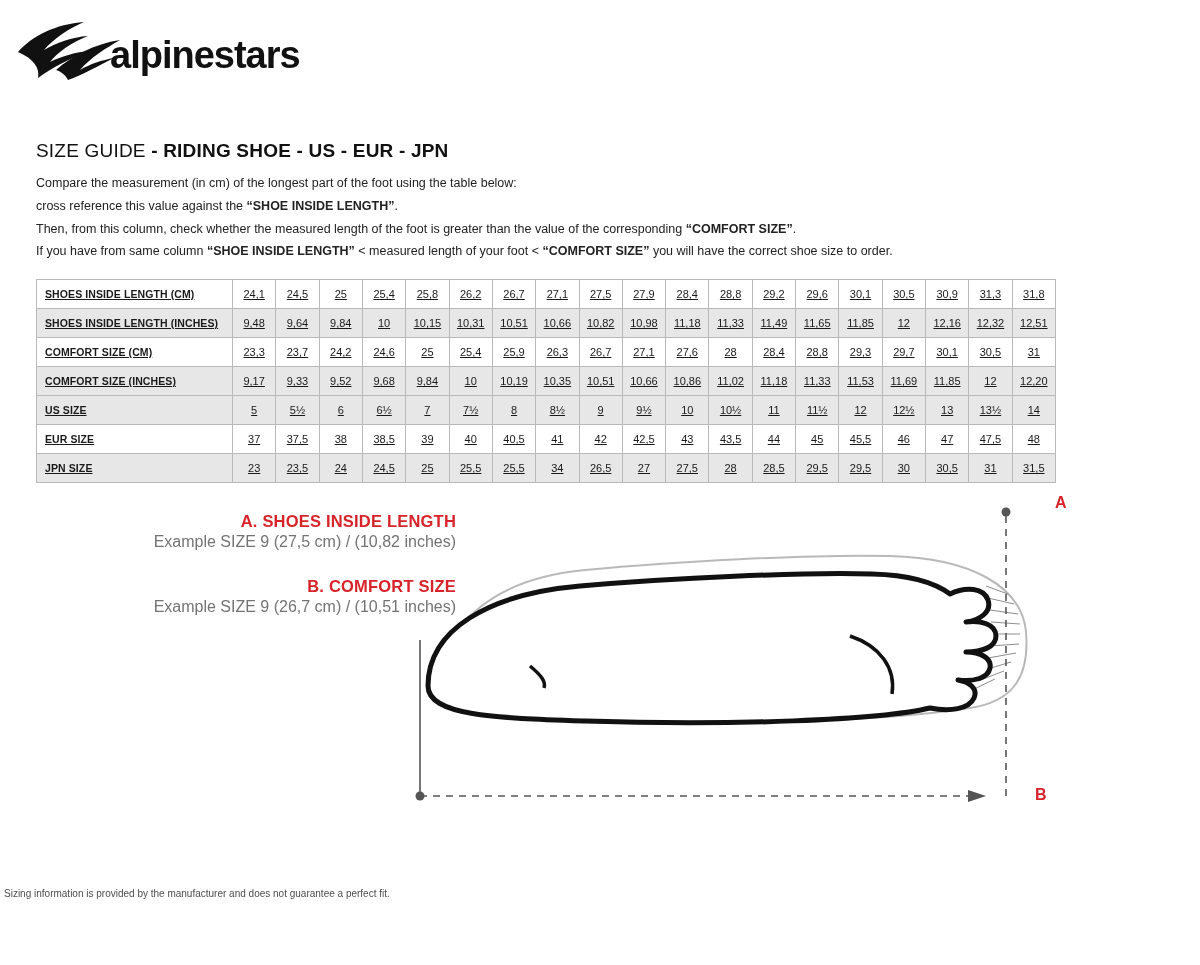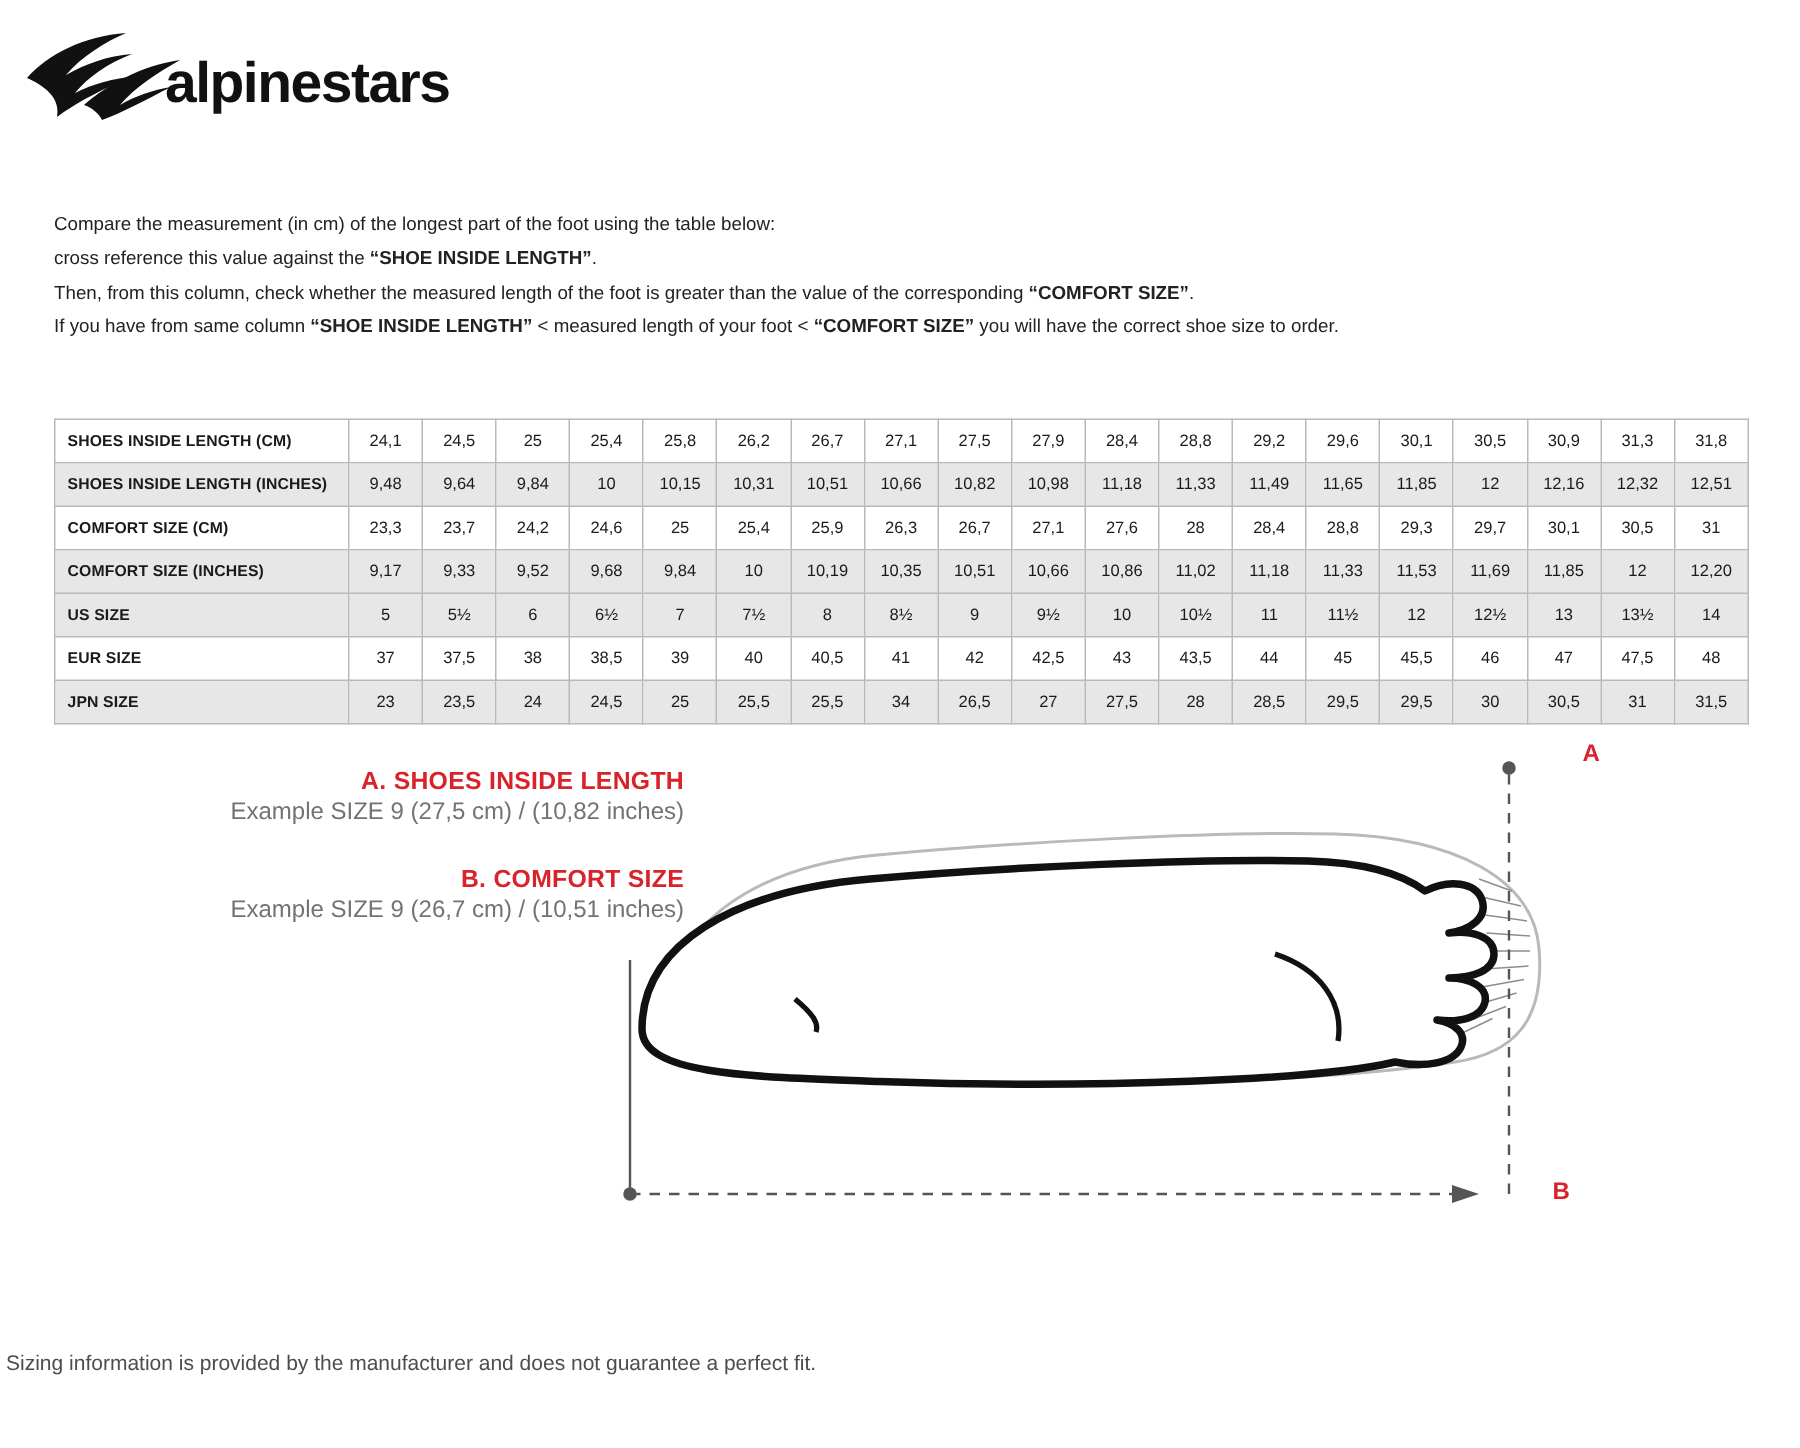--- a/index.html
+++ b/index.html
@@ -59,22 +59,23 @@
 
   
   .table-wrap {
     position: absolute;
     left: 36px;
     top: 279px;
     width: 1130px;
   }
   table.size-table {
     border-collapse: collapse;
-    width: 1130px;
+    width: 1020px;
     table-layout: fixed;
+    text-decoration: underline;
   }
   table.size-table td, table.size-table th {
     border: 1px solid #b9b9b9;
     height: 28px;
     font-size: 11px;
     text-align: center;
     color: #1a1a1a;
     padding: 0 1px;
     overflow: hidden;
     white-space: nowrap;
@@ -130,22 +131,22 @@
   .marker-b { left: 625px; top: 296px; }
 
   
   .footer {
     position: absolute;
     left: 4px;
     top: 884px;
     width: 900px;
   }
   .footer p {
-    margin: 16px 0 6px 0;
-    font-size: 14px;
+    margin: 4px 0 6px 0;
+    font-size: 10px;
     color: #4d4d4d;
   }
 </style>
 </head>
 <body>
 
 <div class="page">
 
   <div class="logo-area">
     <svg class="logo-svg" width="300" height="70" viewBox="0 0 300 70">
@@ -154,20 +155,24 @@
         <path d="M8 40 C 22 24, 46 12, 74 10 C 60 16, 44 26, 34 38 C 46 31, 62 25, 78 24 C 62 30, 48 40, 40 50 C 52 44, 66 40, 80 39 C 60 46, 40 57, 28 66 C 30 56, 24 47, 8 40 Z"></path>
         <path d="M46 58 C 62 44, 84 32, 110 28 C 96 36, 80 46, 70 58 C 80 52, 92 48, 104 46 C 88 54, 70 64, 58 68 C 56 64, 52 60, 46 58 Z"></path>
       </g>
       <g fill="#111" font-family="Liberation Sans, sans-serif" font-size="38" font-weight="bold" letter-spacing="-1">
         <text x="100" y="56">alpinestars</text>
       </g>
     </svg>
   </div>
 
   <div class="title-block">
+    <div class="title-line">
+      <span class="t-light">SIZE GUIDE</span>
+      <span>- RIDING SHOE  - US - EUR - JPN</span>
+    </div>
     <div class="intro">
       <p>Compare the measurement (in cm) of the longest part of the foot using the table below:</p>
       <p>
         <span>cross reference this value against the </span><b>“SHOE INSIDE LENGTH”</b><span>.</span>
       </p>
       <p>
         <span>Then, from this column, check whether the measured length of the foot is greater than the value of the corresponding </span><b>“COMFORT SIZE”</b><span>.</span>
       </p>
       <p>
         <span>If you have from same column </span><b>“SHOE INSIDE LENGTH”</b><span> &lt;  measured length of your foot  &lt; </span><b>“COMFORT SIZE”</b><span> you will have the correct shoe size to order.</span>

